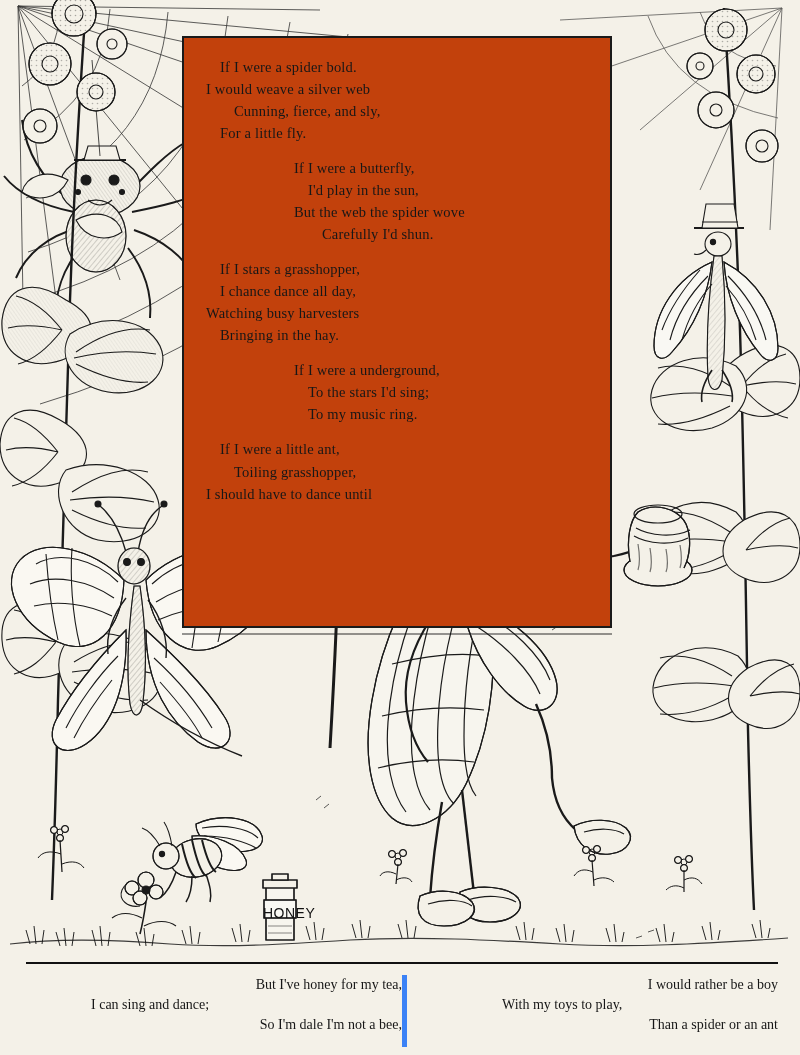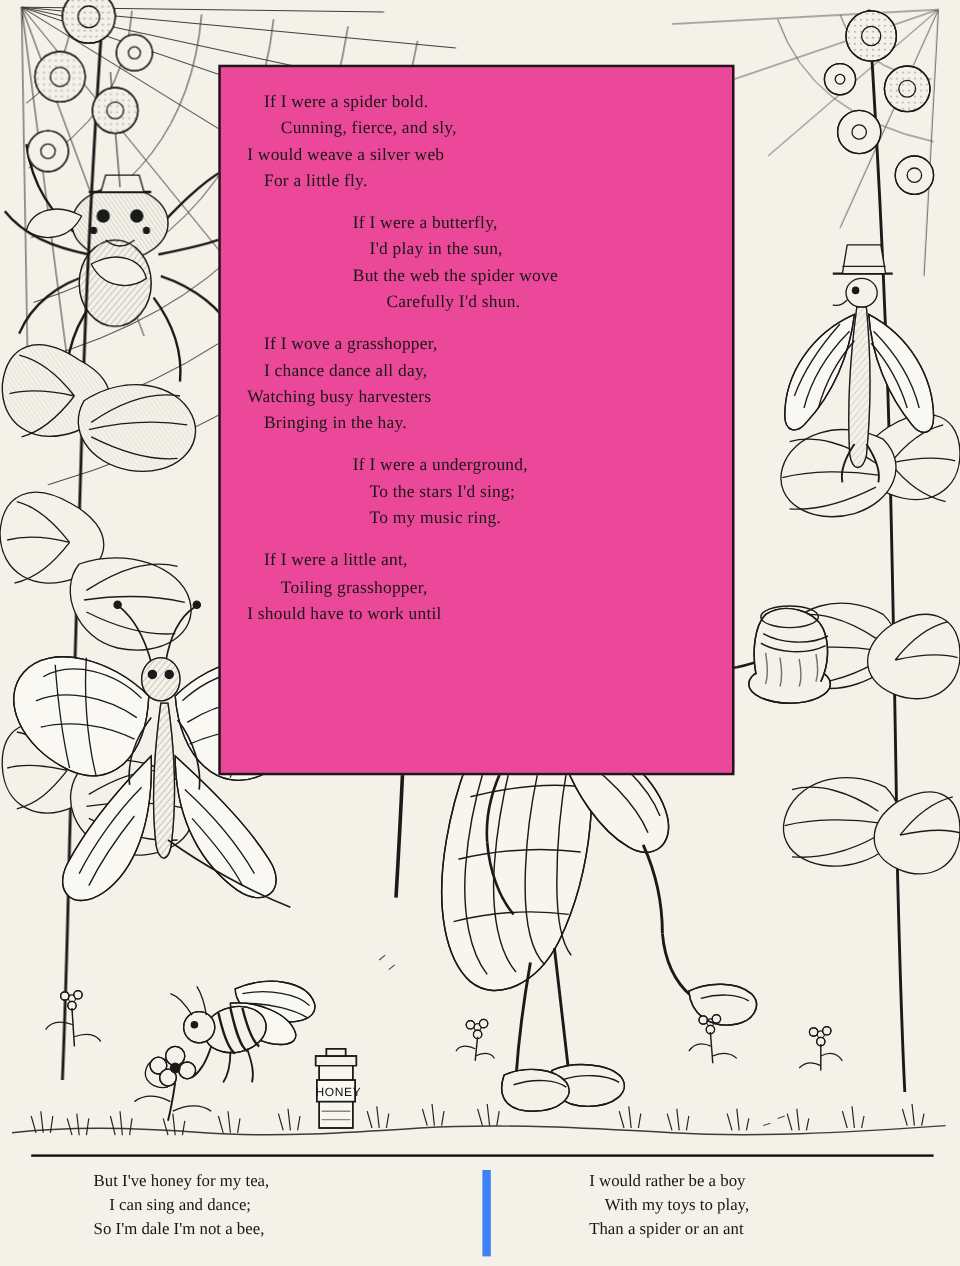--- a/index.html
+++ b/index.html
@@ -23,24 +23,24 @@
     left: 0; top: 0;
     width: 800px;
     height: 1055px;
   }
   .illus svg { display: block; }
 
   
   .poem-panel {
     position: absolute;
     left: 182px;
-    top: 54px;
+    top: 36px;
     width: 430px;
     height: 592px;
-    background: #ec4899;
+    background: #c2410c;
     border: 2px solid #1a1a1a;
     box-sizing: border-box;
     z-index: 5;
     font-family: Liberation Serif, serif;
   }
   .poem-inner {
     padding: 18px 22px;
     font-size: 14.5px;
     line-height: 1.52;
     color: #171717;
@@ -73,34 +73,34 @@
     z-index: 6;
   }
   .verse-col {
     width: 50%;
     font-size: 14px;
     line-height: 1.42;
     color: #161616;
     box-sizing: border-box;
   }
   .verse-col.left { padding-left: 52px; }
-  .verse-col.right { padding-left: 82px; border-left: 7px solid #3b82f6; }
+  .verse-col.right { padding-left: 82px; border-left: 5px solid #3b82f6; }
   .verse-col .line { white-space: pre; }
-  .verse-col .i1 { padding-left: 0px; }
+  .verse-col .i1 { padding-left: 0px; text-align: right; }
   .verse-col .i2 { padding-left: 13px; }
 
   
   .honey-label {
     position: absolute;
     left: 263px;
     top: 905px;
     width: 24px;
     text-align: center;
     font-family: "Liberation Sans", sans-serif;
-    font-size: 10px;
+    font-size: 14px;
     letter-spacing: 0.5px;
     color: #111;
     z-index: 7;
   }
 </style>
 </head>
 <body>
 
 <div class="page">
 
@@ -542,49 +542,49 @@
         <path d="M182,634 L612,634"></path>
       </g>
     </svg>
   </div>
 
   <div class="poem-panel">
     <div class="poem-inner">
 
       <div class="stanza">
         <div class="line i2">If I were a spider bold.</div>
+        <div class="line i1">I would weave a silver web</div>
         <div class="line i3">Cunning, fierce, and sly,</div>
-        <div class="line i1">I would weave a silver web</div>
         <div class="line i2">For a little fly.</div>
       </div>
 
       <div class="stanza indent">
         <div class="line i1">If I were a butterfly,</div>
         <div class="line i2">I'd play in the sun,</div>
         <div class="line i1">But the web the spider wove</div>
         <div class="line i3">Carefully I'd shun.</div>
       </div>
 
       <div class="stanza">
-        <div class="line i2">If I wove a grasshopper,</div>
+        <div class="line i2">If I stars a grasshopper,</div>
         <div class="line i2">I chance dance all day,</div>
         <div class="line i1">Watching busy harvesters</div>
         <div class="line i2">Bringing in the hay.</div>
       </div>
 
       <div class="stanza indent">
         <div class="line i1">If I were a underground,</div>
         <div class="line i2">To the stars I'd sing;</div>
         <div class="line i2">To my music ring.</div>
       </div>
 
       <div class="stanza">
         <div class="line i2">If I were a little ant,</div>
         <div class="line i3">Toiling grasshopper,</div>
-        <div class="line i1">I should have to work until</div>
+        <div class="line i1">I should have to dance until</div>
       </div>
 
     </div>
   </div>
 
   <div class="honey-label">HONEY</div>
 
   <div class="bottom-rule"></div>
 
   <div class="bottom-verses">

